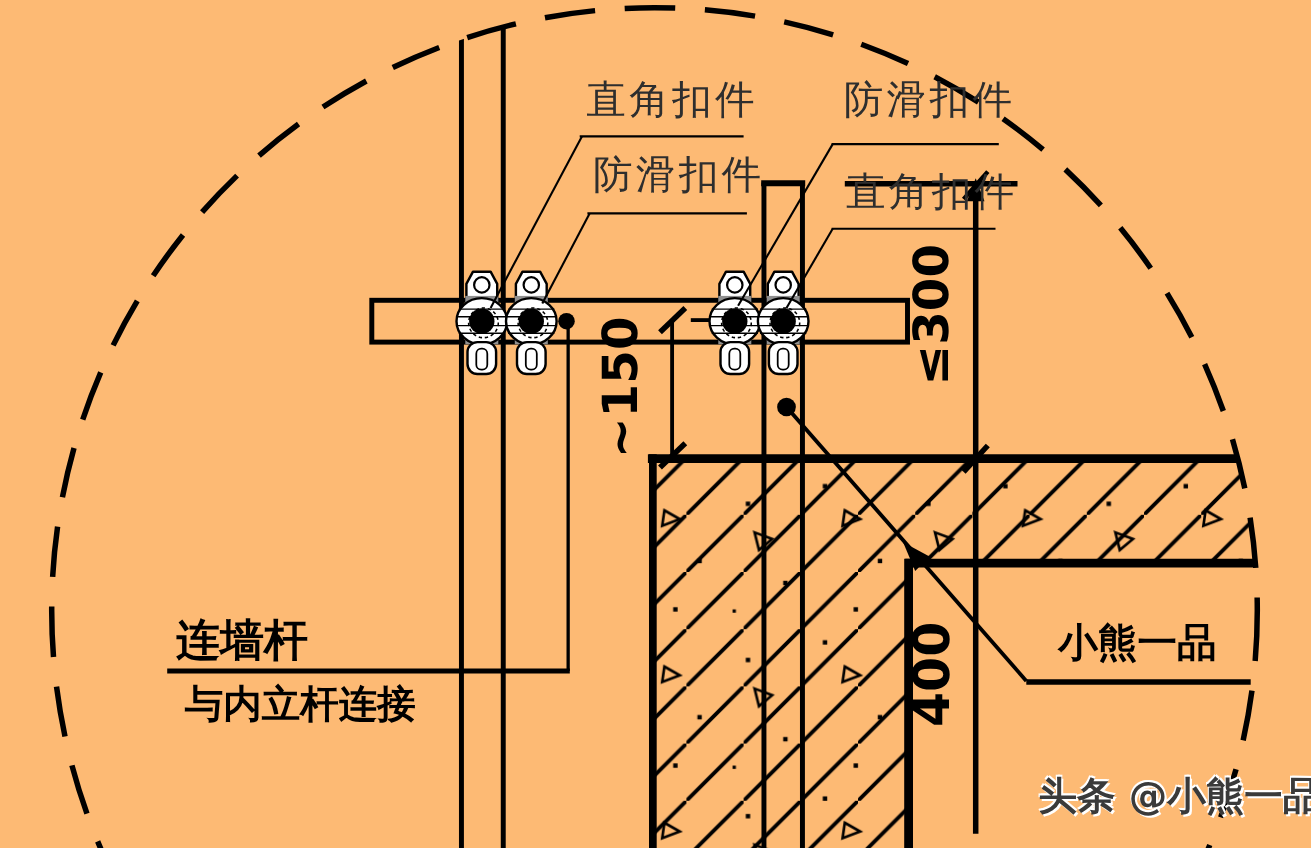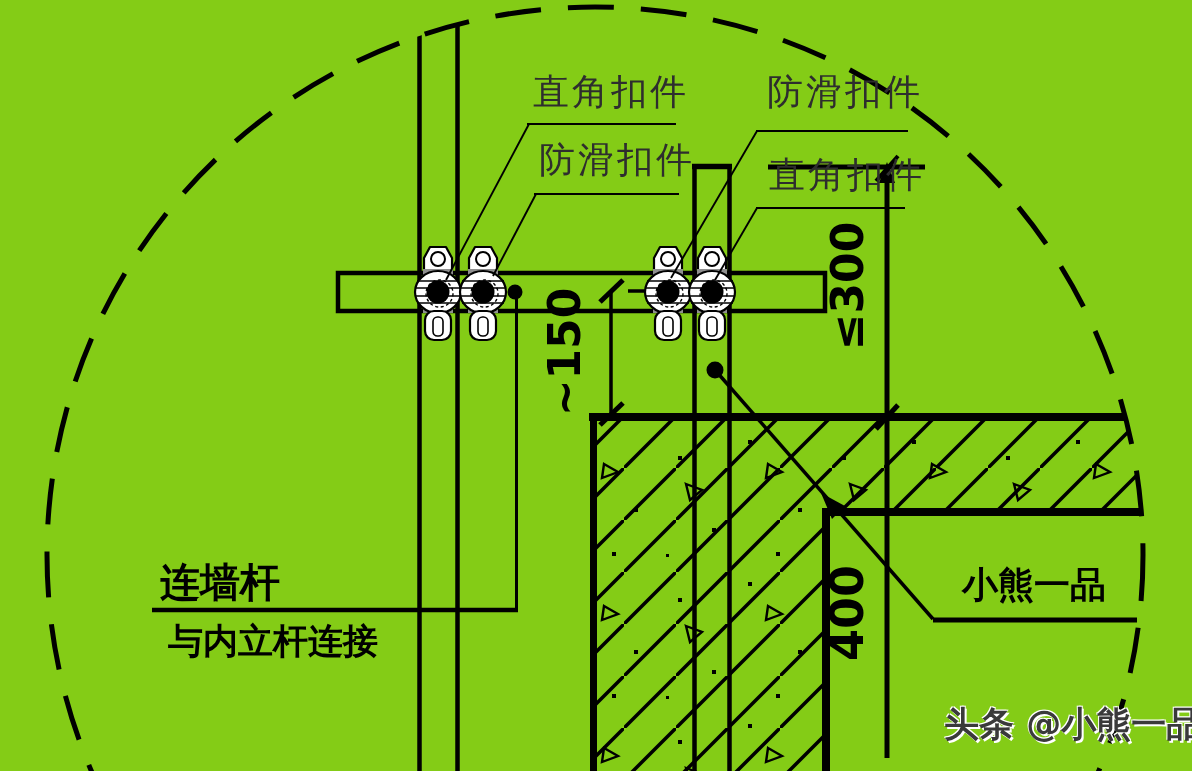--- a/index.html
+++ b/index.html
@@ -1,16 +1,16 @@
 <!DOCTYPE html>
 <html><head>
 <meta charset="utf-8">
 <style>
   html,body{margin:0;padding:0;background:#fff;}
-  #stage{position:relative;width:1192px;height:771px;background:#84cc16;overflow:hidden;
+  #stage{position:relative;width:1192px;height:771px;background:#fdba74;overflow:hidden;
          font-family:"DejaVu Sans","Liberation Sans",sans-serif;}
   #drawing{position:absolute;left:0;top:0;}
   .lbl{position:absolute;color:#1c1c1c;white-space:nowrap;line-height:1;}
   .thin{font-size:36px;font-weight:400;letter-spacing:3px;color:#2e2e2e;}
   .bold{font-weight:bold;color:#000;}
   .dim{position:absolute;font-weight:bold;color:#000;text-align:center;
        transform:rotate(-90deg);transform-origin:center center;line-height:1;}
   #lbl-lqg{left:160px;top:562px;font-size:40px;}
   #lbl-ynlg{left:168px;top:624px;font-size:35px;}
   #lbl-ymdgg{left:962px;top:567px;font-size:36px;}

